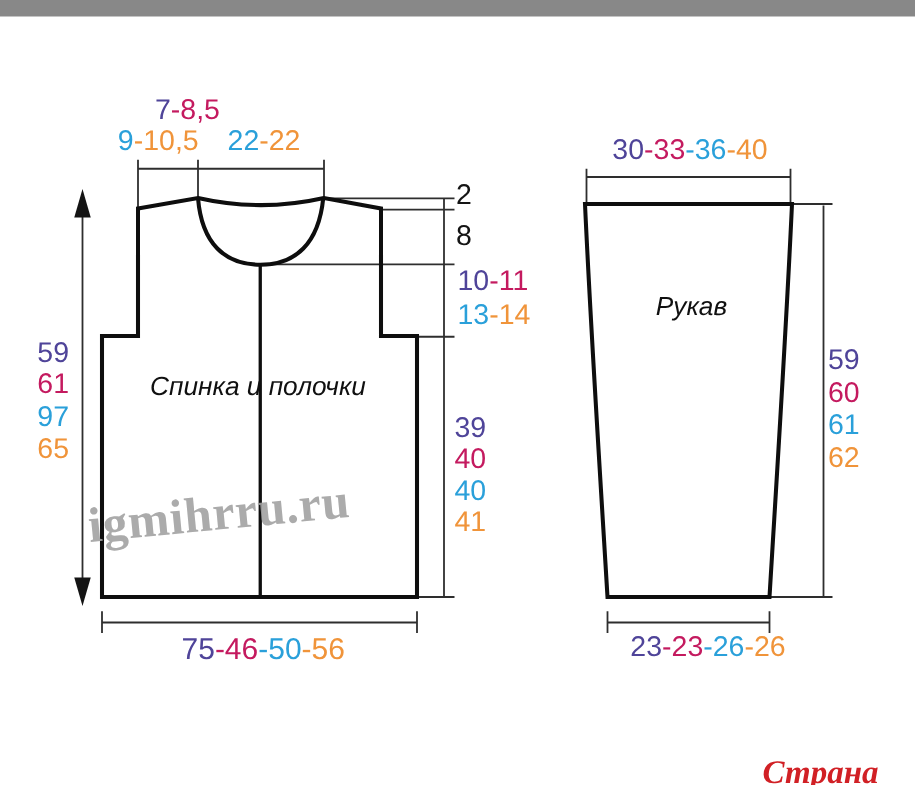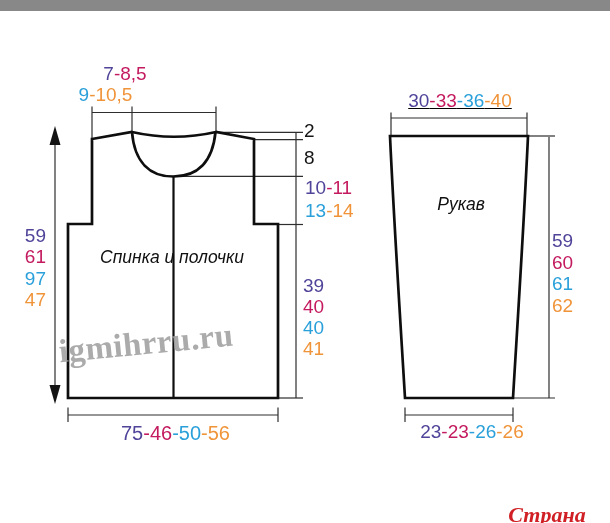--- a/index.html
+++ b/index.html
@@ -76,43 +76,44 @@
     <g stroke="#0e0e0e" stroke-width="2.7" fill="none" stroke-linejoin="miter">
       <path d="M92,128 L132,121 Q174,130.5 216,121 L254,128 L254,213 L278,213 L278,387 L68,387 L68,213 L92,213 Z"></path>
       <path d="M132,121 C134.5,151.5 150,165.5 173.5,165.5 C197,165.5 212.5,151.5 215.5,121"></path>
       <path stroke-width="2.2" d="M173.5,165.5 V387"></path>
       <path d="M390,125 H528 C524,212 517.5,312 513,387 L405,387 C400.5,312 394,212 390,125 Z"></path>
     </g>
   </svg>
 
   <div class="lbl ctr" style="left:93px;top:52px;width:64px;"><span class="c1">7</span><span class="c2">-8,5</span></div>
   <div class="lbl ctr" style="left:76px;top:73px;width:59px;"><span class="c3">9</span><span class="c4">-10,5</span></div>
+  <div class="lbl ctr" style="left:146px;top:73px;width:60px;"><span class="c3">22</span><span class="c4">-22</span></div>
 
   <div class="lbl ink" style="left:304px;top:109px;">2</div>
   <div class="lbl ink" style="left:304px;top:136px;">8</div>
   <div class="lbl" style="left:305px;top:166px;"><span class="c1">10</span><span class="c2">-11</span></div>
   <div class="lbl" style="left:305px;top:189px;"><span class="c3">13</span><span class="c4">-14</span></div>
 
   <div class="lbl rgt stack" style="left:14px;top:214px;width:32px;line-height:21.4px;">
       <span class="c1">59</span>
       <span class="c2">61</span>
       <span class="c3">97</span>
-      <span class="c4">47</span>
+      <span class="c4">65</span>
     </div>
 
   <div class="lbl stack" style="left:303px;top:264px;width:40px;line-height:21px;">
       <span class="c1">39</span>
       <span class="c2">40</span>
       <span class="c3">40</span>
       <span class="c4">41</span>
     </div>
 
   <div class="lbl ctr" style="left:121px;top:411px;width:104px;font-size:20px;"><span class="c1">75</span><span class="c2">-46</span><span class="c3">-50</span><span class="c4">-56</span></div>
 
-  <div class="lbl ctr" style="left:408px;top:79px;width:104px;text-decoration:underline;"><span class="c1">30</span><span class="c2">-33</span><span class="c3">-36</span><span class="c4">-40</span></div>
+  <div class="lbl ctr" style="left:408px;top:79px;width:104px;"><span class="c1">30</span><span class="c2">-33</span><span class="c3">-36</span><span class="c4">-40</span></div>
 
   <div class="lbl stack" style="left:552px;top:219px;width:34px;line-height:21.5px;">
       <span class="c1">59</span>
       <span class="c2">60</span>
       <span class="c3">61</span>
       <span class="c4">62</span>
     </div>
 
   <div class="lbl ctr" style="left:420px;top:410px;width:104px;font-size:19px;"><span class="c1">23</span><span class="c2">-23</span><span class="c3">-26</span><span class="c4">-26</span></div>
 

